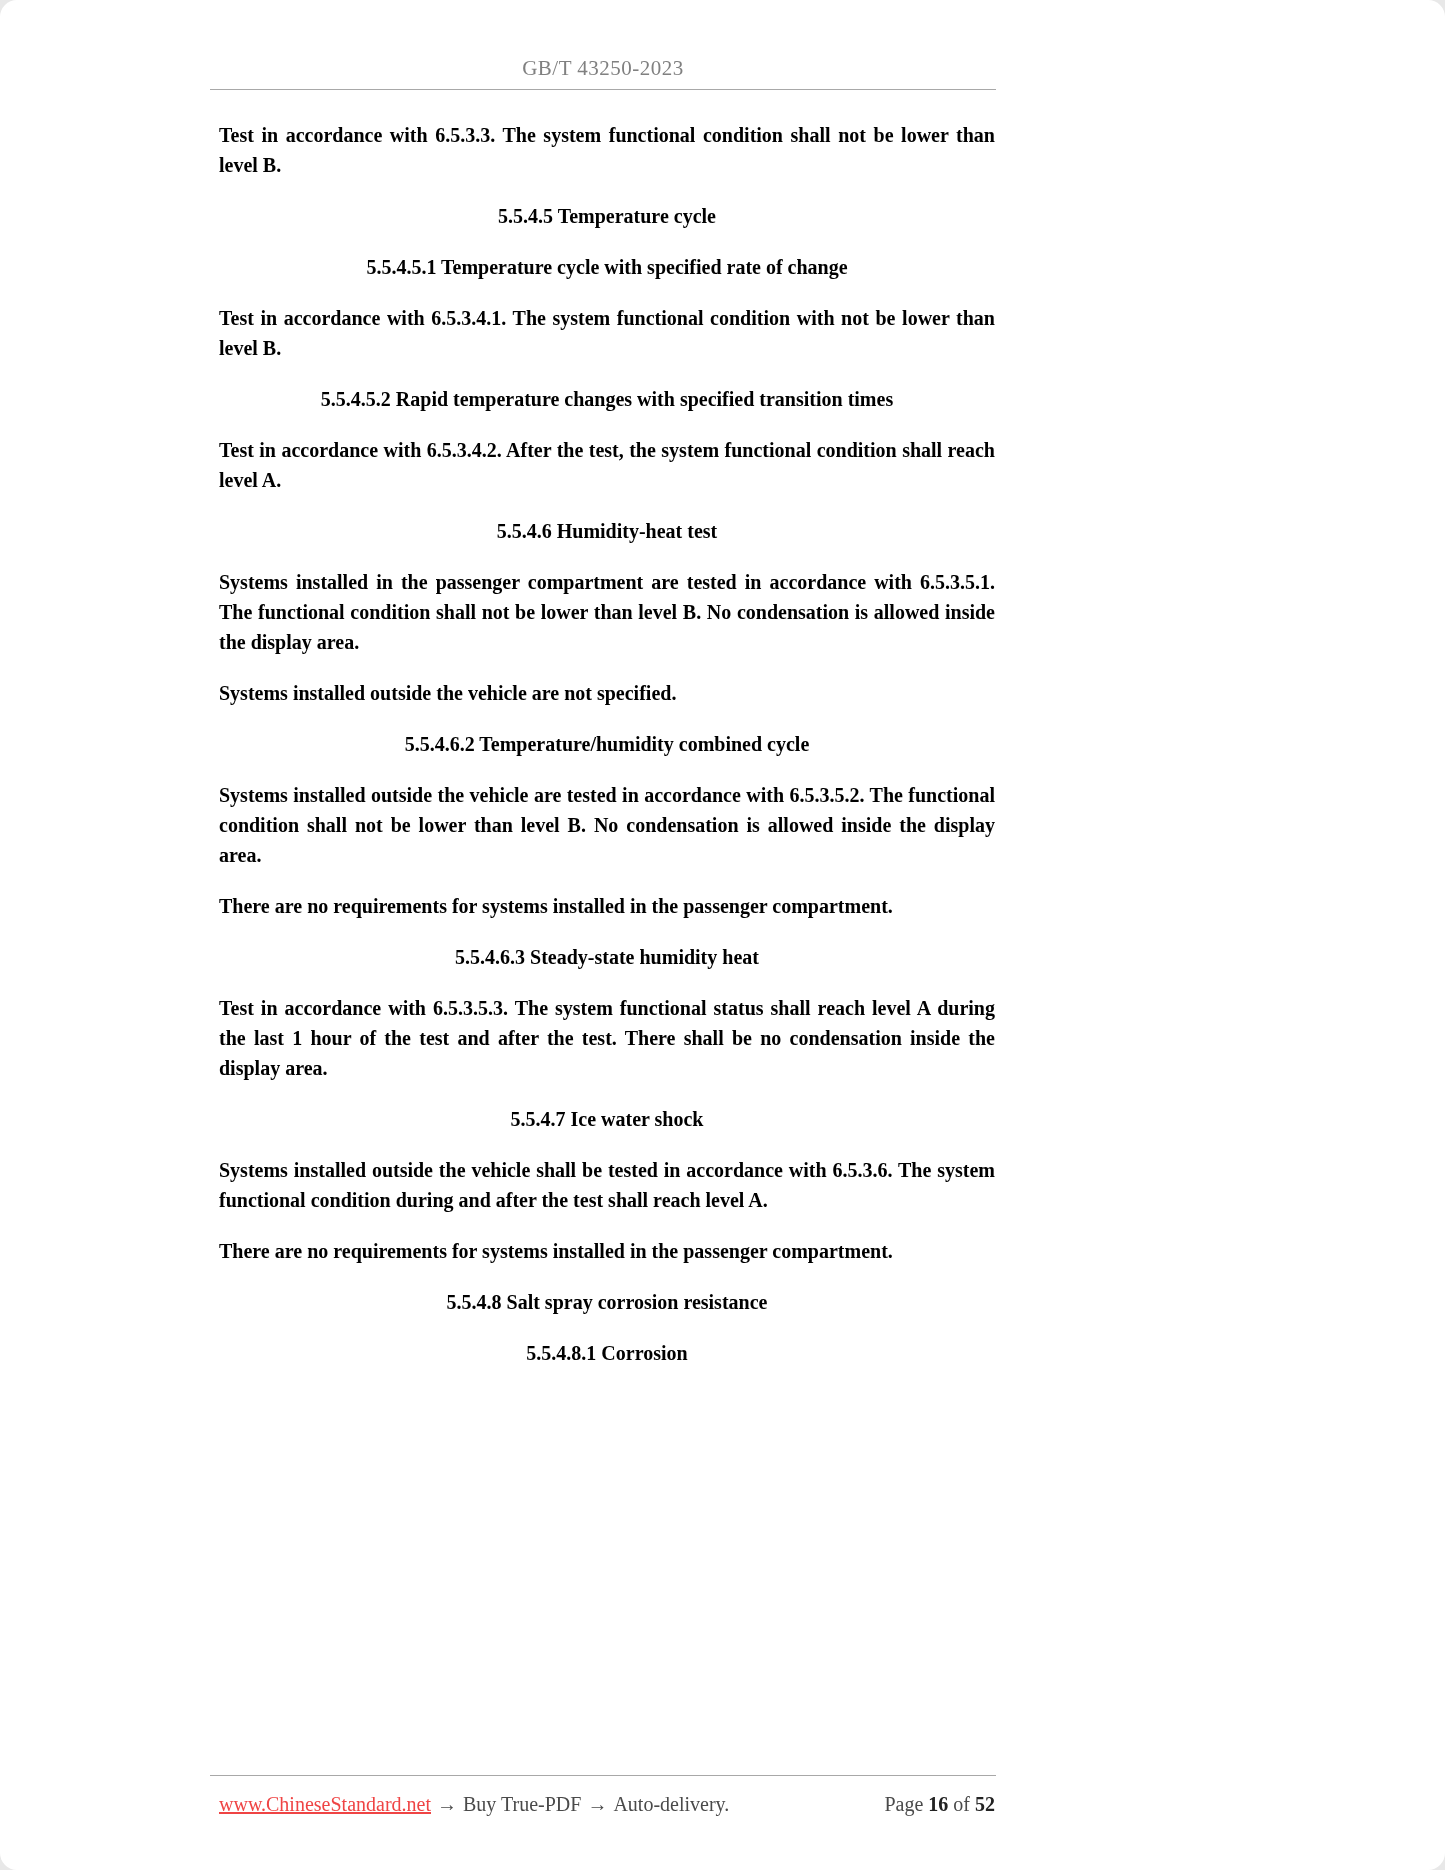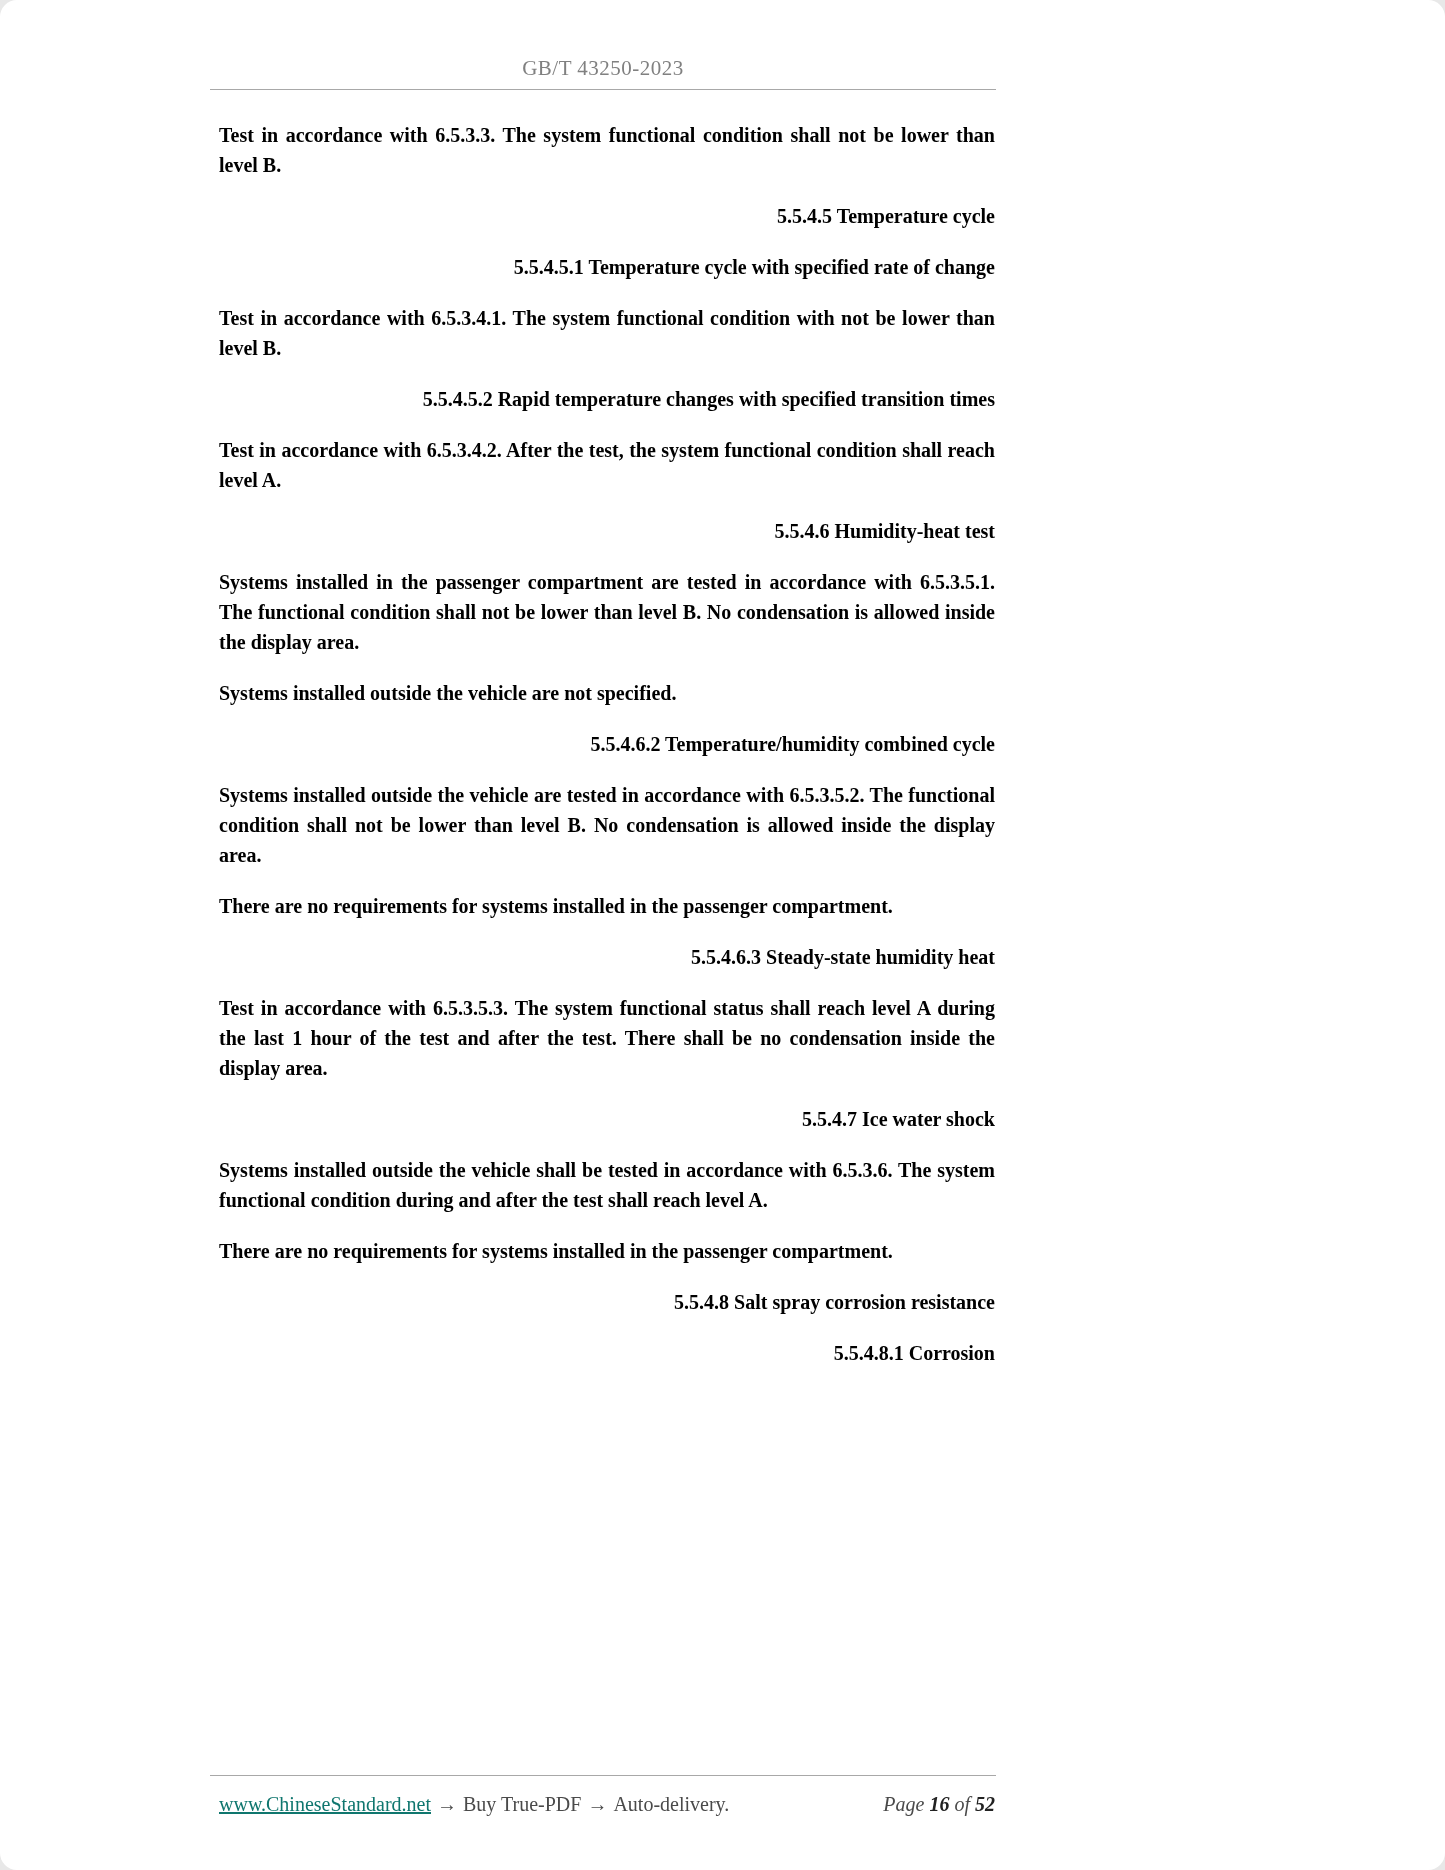--- a/index.html
+++ b/index.html
@@ -47,37 +47,37 @@
   }
   .content p.paragraph {
     margin: 0 0 21px 0;
     font-weight: bold;
   }
   .content h3.heading {
     margin: 0 0 21px 0;
     font-size: 20px;
     line-height: 30px;
     font-weight: bold;
-    text-align: right;
+    text-align: center;
   }
   .footer {
     position: absolute;
     top: 1793px;
     left: 219px;
     width: 776px;
     font-size: 20px;
     color: #4a4a4a;
     display: flex;
     justify-content: space-between;
     align-items: baseline;
   }
   .footer-left { white-space: nowrap; }
-  .footer-right { white-space: nowrap; color: #4a4a4a; font-style: italic; }
+  .footer-right { white-space: nowrap; color: #4a4a4a; }
   .footer-link {
-    color: #0f766e;
+    color: #ef4444;
     text-decoration: underline;
     cursor: pointer;
   }
   .footer-arrow { padding: 0 6px; color: #4a4a4a; }
   .page-num-bold { font-weight: bold; color: #222222; }
 </style>
 </head>
 <body>
 
 <div class="page">

